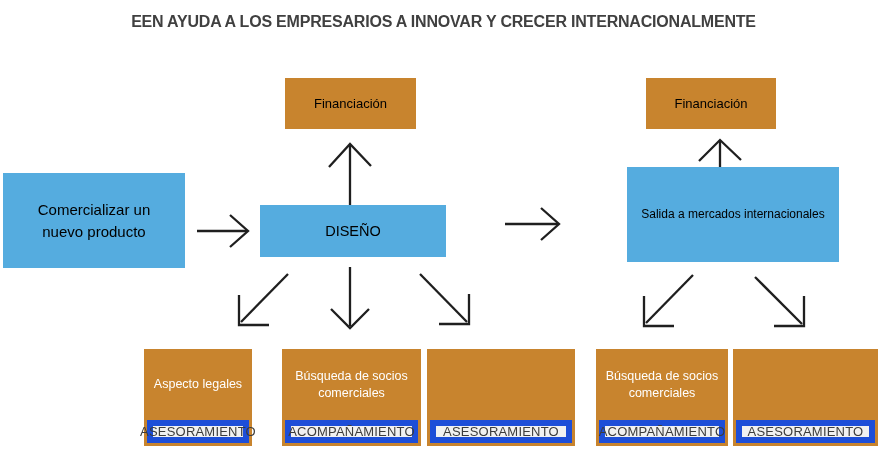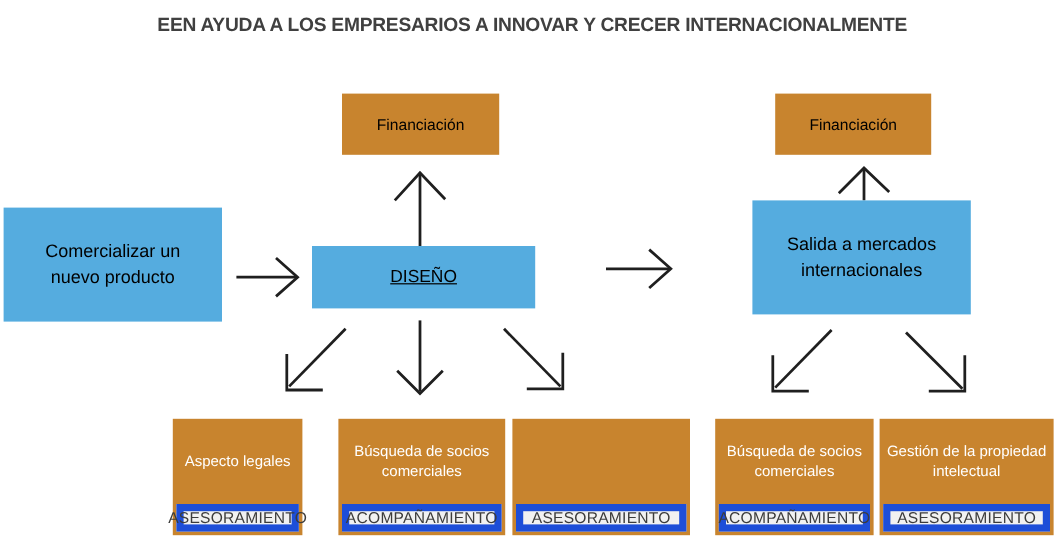--- a/index.html
+++ b/index.html
@@ -29,22 +29,22 @@
     display:flex;align-items:center;justify-content:center;
     text-align:center;color:#000000;
   }
   .node .inner{display:block;}
   .orange{background:var(--orange);}
   .blue{background:var(--blue);}
   .fin-left{left:285px;top:78px;width:131px;height:51px;font-size:13px;}
   .fin-right{left:646px;top:78px;width:130px;height:51px;font-size:13px;}
   .start{left:3px;top:173px;width:182px;height:95px;font-size:15px;line-height:1.45;}
   .start .inner{max-width:130px;margin:0 auto;}
-  .design{left:260px;top:205px;width:186px;height:52px;font-size:14.5px;text-decoration:underline;}
-  .markets{left:627px;top:167px;width:182px;height:95px;font-size:15px;line-height:1.45;padding:0 10px;text-align:center;}
+  .design{left:260px;top:205px;width:186px;height:52px;font-size:14.5px;}
+  .markets{left:627px;top:167px;width:212px;height:95px;font-size:12px;line-height:1.45;padding:0 10px;text-align:center;}
   .svc{
     position:absolute;height:97px;top:349px;
     background:var(--orange);
   }
   .svc-label{
     position:absolute;left:0;right:0;top:0;height:71px;
     display:flex;align-items:center;justify-content:center;
     text-align:center;color:#fff;font-size:12.5px;line-height:1.35;
     padding:0 2px;
   }
@@ -153,19 +153,16 @@
   <div class="svc svc3">
     <div class="svc-tag">ASESORAMIENTO</div>
   </div>
   <div class="svc svc4">
     <div class="svc-label">
         <span class="inner">Búsqueda de socios comerciales</span>
       </div>
     <div class="svc-tag">ACOMPAÑAMIENTO</div>
   </div>
   <div class="svc svc5">
-    <div class="svc-label">
-        <span class="inner">Gestión de la propiedad intelectual</span>
-      </div>
     <div class="svc-tag">ASESORAMIENTO</div>
   </div>
 
 </div>
 
 </body></html>

